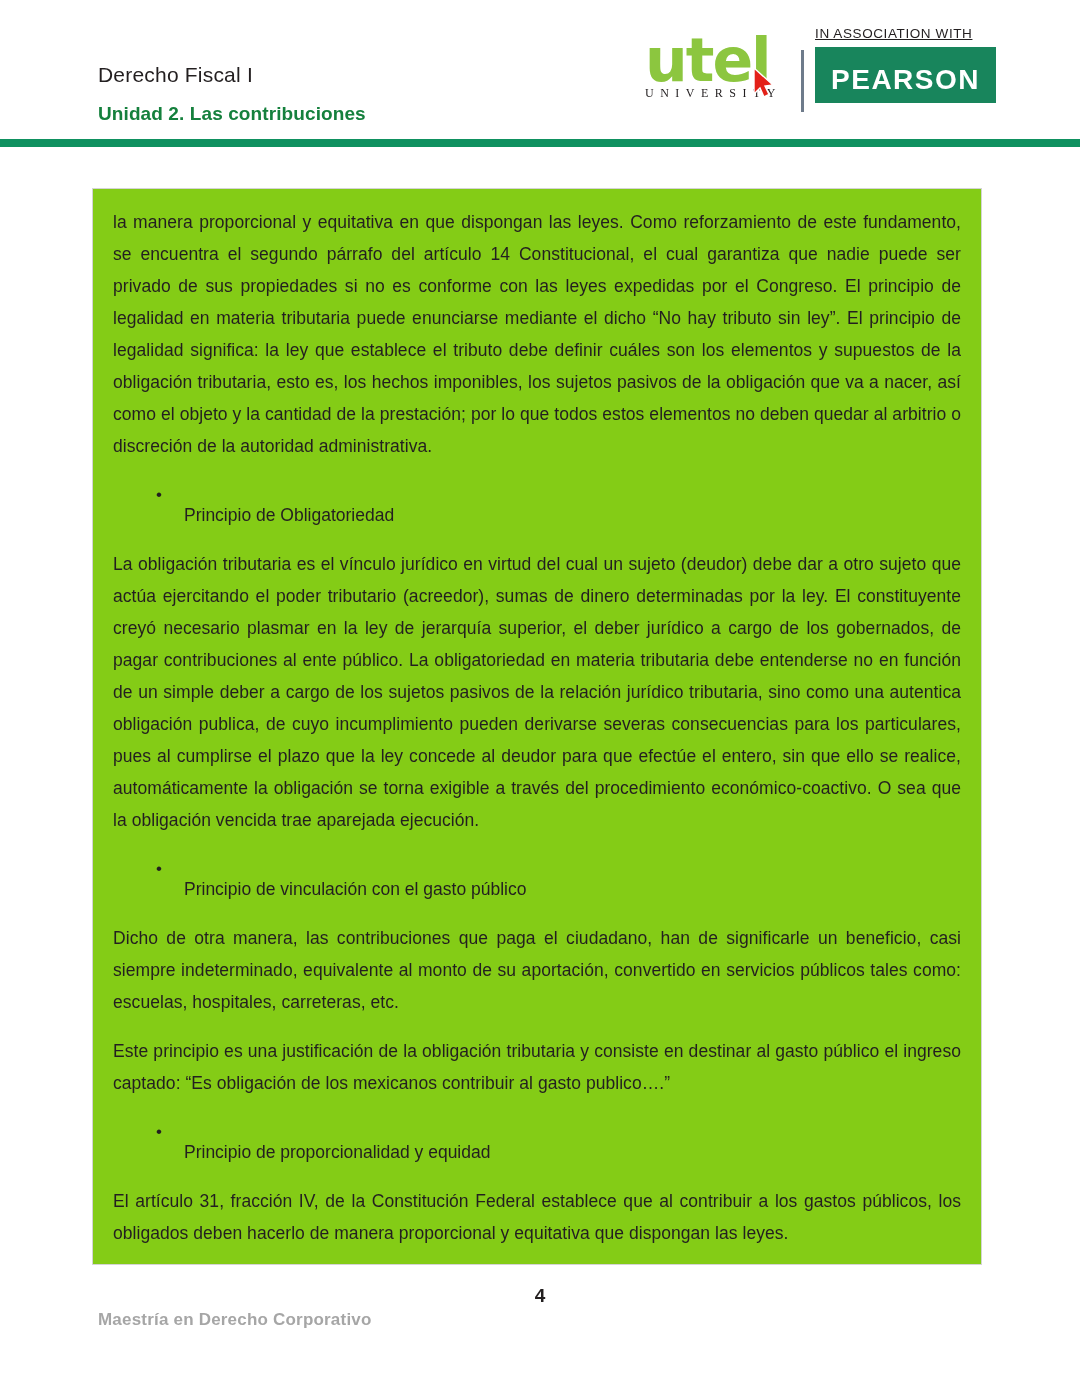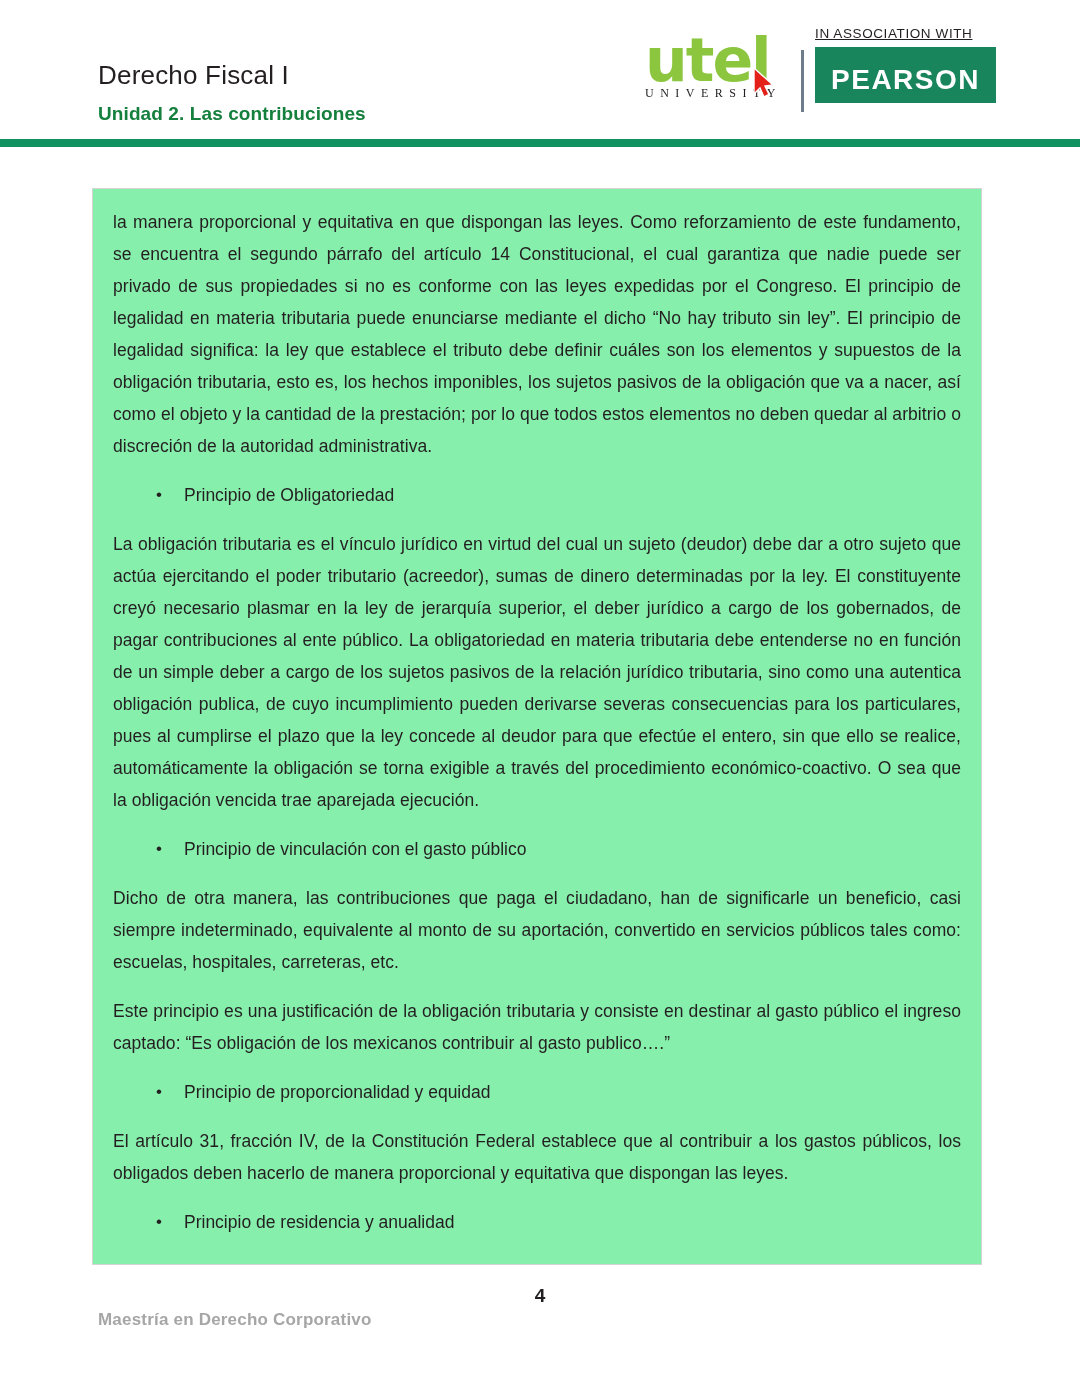--- a/index.html
+++ b/index.html
@@ -20,21 +20,21 @@
   .page-header {
     position: relative;
     height: 139px;
   }
   .header-titles {
     position: absolute;
     left: 98px;
     top: 60px;
   }
   .course-title {
-    font-size: 26px;
+    font-size: 21px;
     line-height: 30px;
     color: #231f20;
     letter-spacing: 0.2px;
     white-space: nowrap;
   }
   .unit-title {
     font-size: 19px;
     line-height: 28px;
     font-weight: bold;
     color: #15803d;
@@ -124,21 +124,21 @@
   .content-box {
     position: absolute;
     left: 92px;
     top: 188px;
     width: 890px;
     height: 1077px;
     border: 1px solid #d4d4d4;
     box-sizing: border-box;
     padding: 17px 20px 0 20px;
     overflow: hidden;
-    background: #86efac;
+    background: #84cc16;
   }
   .content-inner {
     width: 100%;
   }
   p.body-par {
     margin: 0 0 17px 0;
     font-size: 17.5px;
     line-height: 32px;
     text-align: justify;
     text-justify: inter-word;
@@ -154,20 +154,21 @@
     color: #231f20;
   }
   .bullet-item .dot {
     width: 28px;
     flex: 0 0 28px;
     font-size: 17px;
     line-height: 32px;
   }
   .bullet-item .btext {
     flex: 1 1 auto;
+    margin-top: 20px;
   }
 
   
   .page-number {
     position: absolute;
     left: 0;
     top: 1285px;
     width: 1080px;
     text-align: center;
     font-size: 19px;

